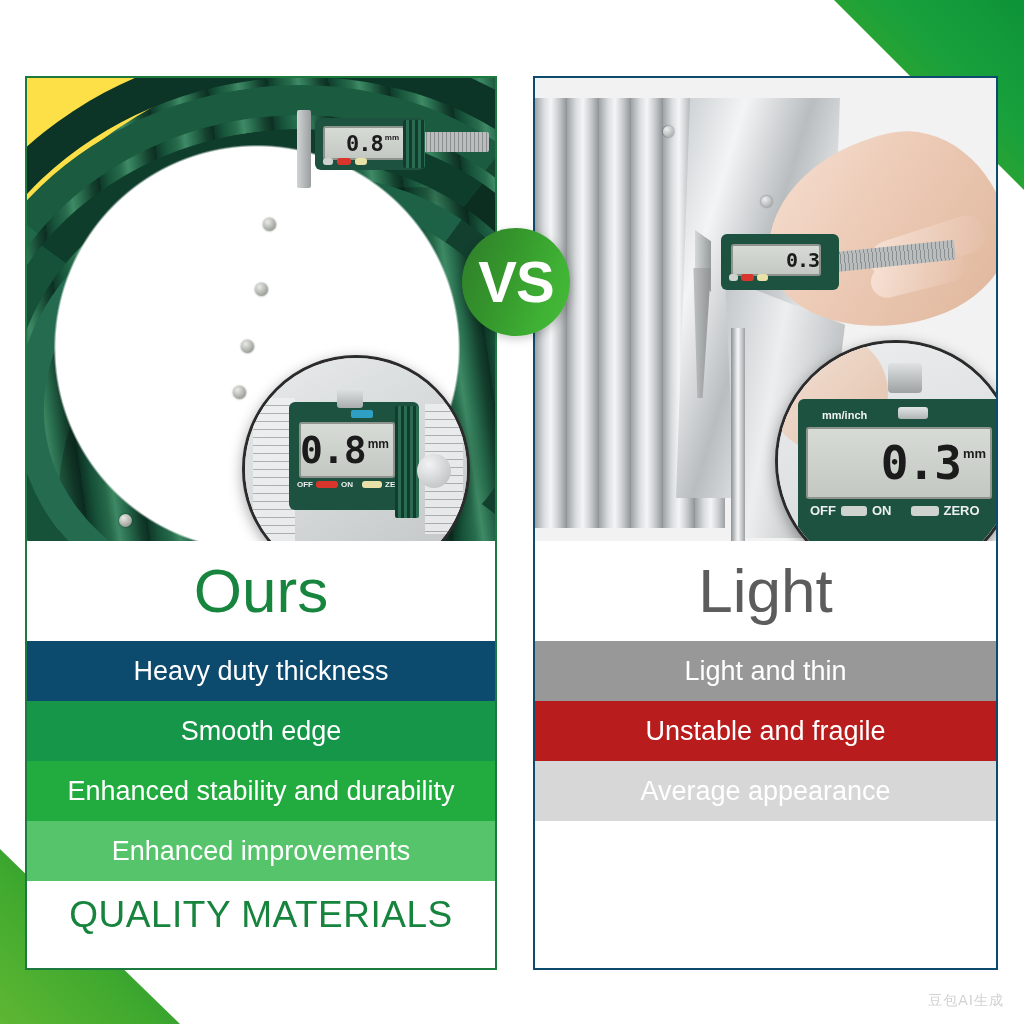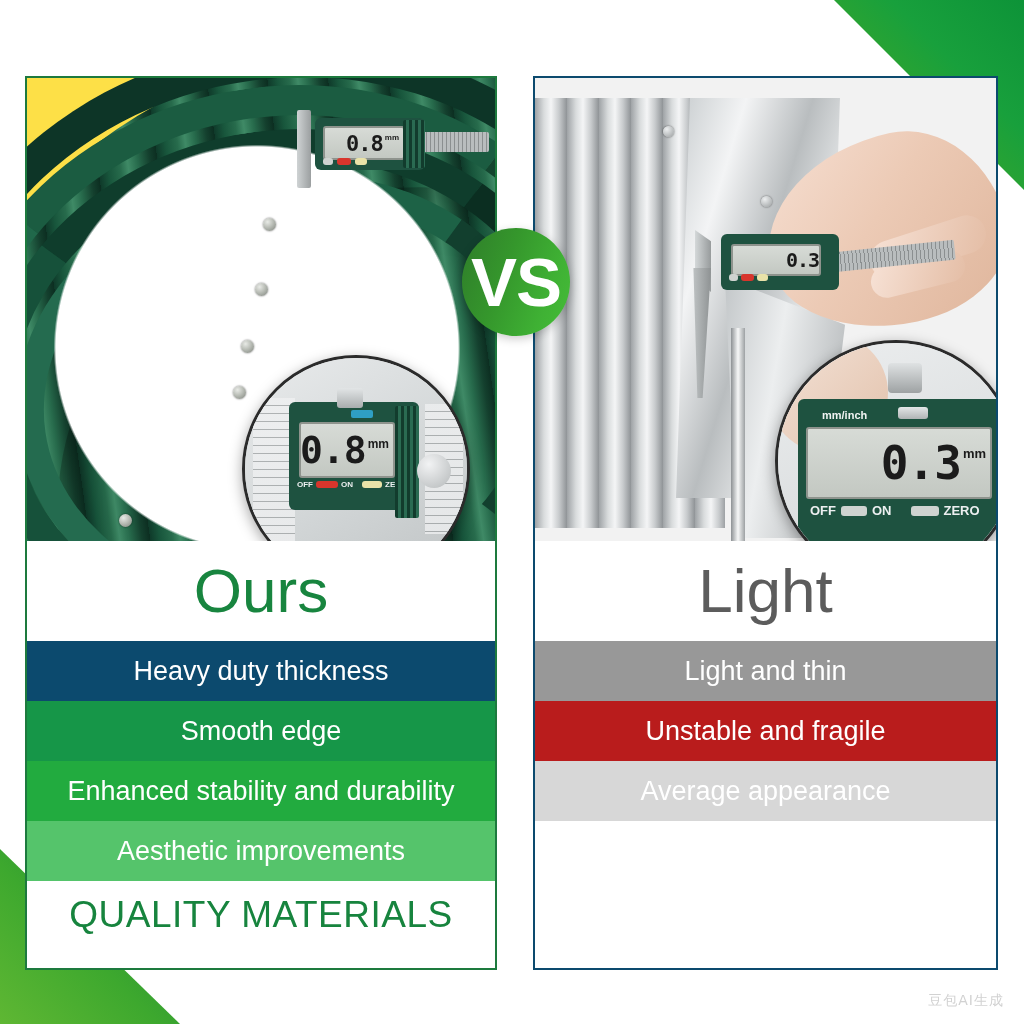--- a/index.html
+++ b/index.html
@@ -147,21 +147,21 @@
 
   
   .vs-badge{
     position:absolute;left:462px;top:228px;width:108px;height:108px;border-radius:50%;
     background:linear-gradient(110deg,#2f7d2a 0%,#35972c 40%,#3fb134 75%,#46bd38 100%);
     display:flex;align-items:center;justify-content:center;
     box-shadow:0 3px 10px rgba(0,0,0,.2);
     z-index:40;
   }
   .vs-text{
-    color:#ffffff;font-size:69px;font-weight:bold;letter-spacing:-1px;line-height:1;
+    color:#ffffff;font-size:58px;font-weight:bold;letter-spacing:-1px;line-height:1;
     font-family:"Liberation Sans","DejaVu Sans",sans-serif;
   }
 
   
   .title-box{
     height:100px;display:flex;align-items:center;justify-content:center;background:#fff;
   }
   .title{font-size:62px;line-height:1;font-weight:normal;}
   .title-ours{color:#18853f;}
   .title-others{color:#5c5c5c;}
@@ -254,21 +254,21 @@
       <div class="bar" style="background: #0c4a6e;">
         <span>Heavy duty thickness</span>
       </div>
       <div class="bar" style="background: rgb(22, 150, 72);">
         <span>Smooth edge</span>
       </div>
       <div class="bar" style="background: rgb(34, 171, 63);">
         <span>Enhanced stability and durability</span>
       </div>
       <div class="bar" style="background: rgb(85, 196, 107);">
-        <span>Aesthetic improvements</span>
+        <span>Enhanced improvements</span>
       </div>
     </div>
 
     <div class="footer-box">
       <div class="footer-text">QUALITY MATERIALS</div>
     </div>
   </div>
 
   <div class="panel panel-right">
 

